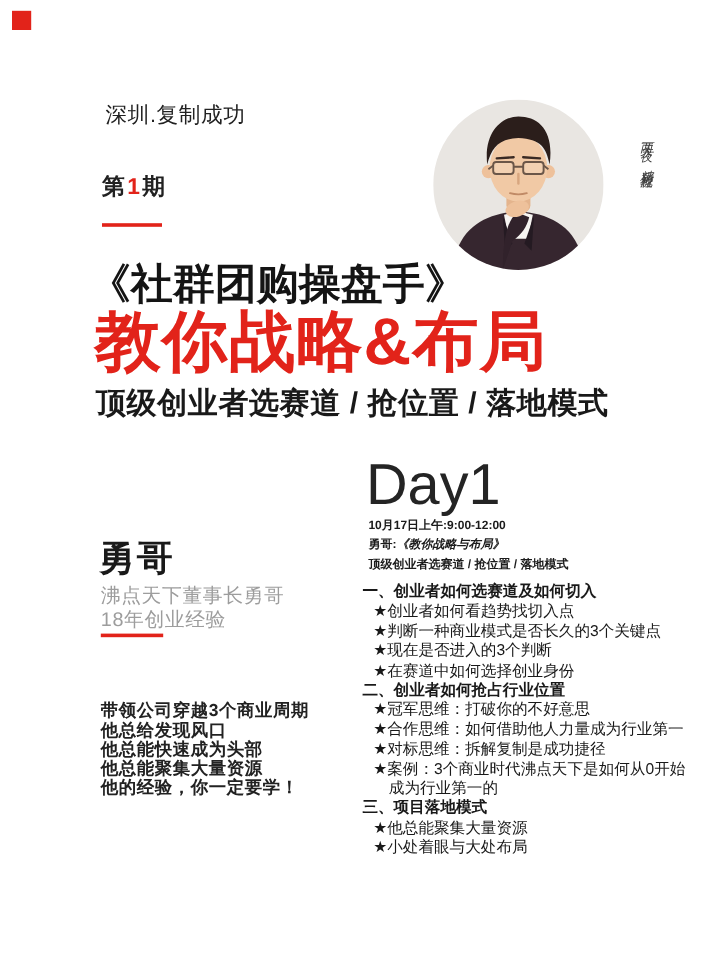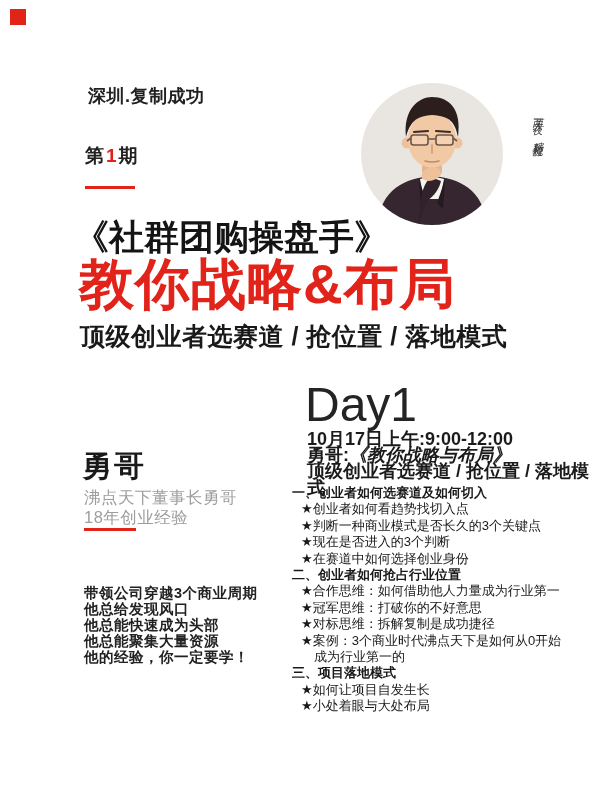--- a/index.html
+++ b/index.html
@@ -9,21 +9,21 @@
     color:#1c1c1c;
   }
   .abs{position:absolute;}
 
   
   .corner-square{left:10px;top:9px;width:16px;height:16px;background:#e2231a;}
 
   
   .header-block{left:88px;top:82px;line-height:1;}
   .date-line{font-size:21px;font-weight:600;color:#212121;letter-spacing:0.5px;}
-  .location-line{font-size:18px;font-weight:700;color:#212121;margin-top:5px;letter-spacing:0.5px;text-align:center;}
+  .location-line{font-size:18px;font-weight:400;color:#212121;margin-top:5px;letter-spacing:0.5px;text-align:center;}
   .session-line{left:85px;top:143px;font-size:19px;font-weight:700;color:#212121;letter-spacing:1px;}
   .session-number{color:#e2231a;padding:0 1px;}
   .divider-1{left:85px;top:186px;width:50px;height:3px;background:#e2231a;}
 
   
   .portrait{left:361px;top:83px;width:142px;height:142px;}
 
   
   .vertical-tagline{
     left:531px;top:110px;height:96px;
@@ -33,31 +33,31 @@
   }
   .vertical-tagline .tag2{margin-top:10px;}
 
   
   .title-1{left:74px;top:219px;font-size:35px;font-weight:700;color:#141414;line-height:1;}
   .title-2{left:79px;top:257px;font-size:55px;font-weight:900;color:#e2231a;line-height:1;letter-spacing:1px;}
   .title-3{left:80px;top:324px;font-size:25px;font-weight:600;color:#191919;line-height:1;letter-spacing:0.5px;}
 
   
   .day1-heading{left:305px;top:381px;font-size:48px;font-weight:100;color:#242424;line-height:1;}
-  .day1-meta{left:307px;top:431px;font-size:18px;font-weight:700;line-height:16.2px;color:#1b1b1b;}
+  .day1-meta{left:307px;top:431px;font-size:10px;font-weight:700;line-height:16.2px;color:#1b1b1b;}
   .topic-italic{font-style:italic;}
 
   
   .speaker-name{left:82px;top:451px;font-size:30px;font-weight:800;color:#191919;line-height:1;letter-spacing:2px;}
   .speaker-titles{left:84px;top:487px;font-size:16.5px;line-height:20px;color:#9d9d9d;font-weight:400;letter-spacing:0.5px;}
   .divider-2{left:84px;top:528px;width:52px;height:3px;background:#e2231a;}
   .speaker-bio{left:84px;top:545px;font-size:14.5px;line-height:15.9px;font-weight:700;color:#222222;letter-spacing:0.5px;margin-top:41px;}
 
   
-  .agenda{left:292px;top:485px;font-size:13px;line-height:16.4px;color:#191919;white-space:nowrap;}
+  .agenda{left:302px;top:485px;font-size:13px;line-height:16.4px;color:#191919;white-space:nowrap;}
   .agenda-h{font-weight:700;}
   .agenda-star{padding-left:9px;font-weight:500;}
   .agenda-cont{padding-left:22px;font-weight:500;}
 </style>
 </head>
 <body>
 
 <div class="abs corner-square"></div>
 
 <div class="abs header-block">
@@ -141,21 +141,21 @@
   <div>他的经验，你一定要学！</div>
 </div>
 
 <div class="abs agenda">
   <div class="agenda-h">一、创业者如何选赛道及如何切入</div>
   <div class="agenda-star">★创业者如何看趋势找切入点</div>
   <div class="agenda-star">★判断一种商业模式是否长久的3个关键点</div>
   <div class="agenda-star">★现在是否进入的3个判断</div>
   <div class="agenda-star">★在赛道中如何选择创业身份</div>
   <div class="agenda-h">二、创业者如何抢占行业位置</div>
+  <div class="agenda-star">★冠军思维：打破你的不好意思</div>
   <div class="agenda-star">★合作思维：如何借助他人力量成为行业第一</div>
-  <div class="agenda-star">★冠军思维：打破你的不好意思</div>
   <div class="agenda-star">★对标思维：拆解复制是成功捷径</div>
   <div class="agenda-star">★案例：3个商业时代沸点天下是如何从0开始</div>
   <div class="agenda-cont">成为行业第一的</div>
   <div class="agenda-h">三、项目落地模式</div>
-  <div class="agenda-star">★如何让项目自发生长</div>
+  <div class="agenda-star">★他总能聚集大量资源</div>
   <div class="agenda-star">★小处着眼与大处布局</div>
 </div>
 
 </body></html>

